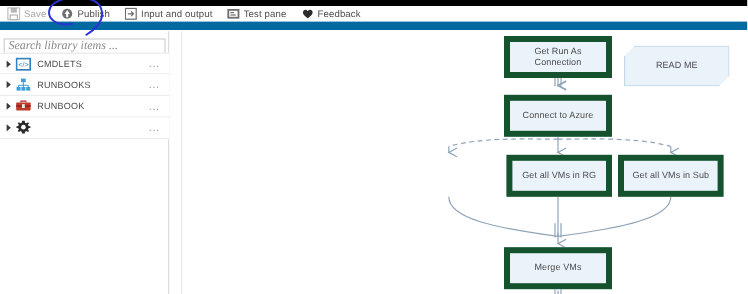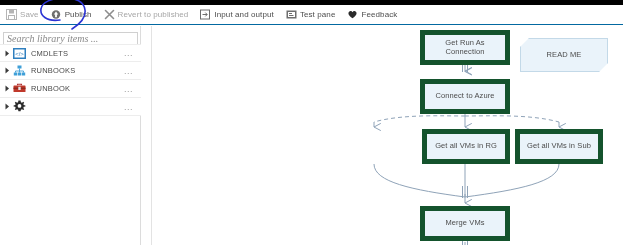--- a/index.html
+++ b/index.html
@@ -29,21 +29,21 @@
     width: 623px; height: 5px;
     background: #000000;
   }
 
   
   .toolbar {
     position: absolute;
     left: 0; top: 5px;
     width: 623px; height: 20px;
     background: #ffffff;
-    border-bottom: 1px solid #0369a1;
+    border-bottom: 7px solid #0369a1;
     display: flex;
     align-items: center;
     padding-left: 6px;
     box-sizing: border-box;
     text-align: right;
   }
   .tb-item {
     display: flex;
     align-items: center;
     height: 18px;
@@ -226,28 +226,20 @@
     <div class="tb-item enabled">
       <span class="tb-ico">
         <svg width="11" height="11" viewBox="0 0 11 11">
           <circle cx="5" cy="5.5" r="4.2" fill="#6e6e6e"></circle>
           <path d="M5 2.4 L7.2 5.6 L5.9 5.6 L5.9 8.3 L4.1 8.3 L4.1 5.6 L2.8 5.6 Z" fill="#ffffff"></path>
         </svg>
       </span>
       <span class="tb-label">Publish</span>
     </div>
 
-    <div class="tb-item">
-      <span class="tb-ico">
-        <svg width="11" height="11" viewBox="0 0 11 11">
-          <path d="M1.5 1.5 L9.5 9.5 M9.5 1.5 L1.5 9.5" stroke="#8d8d8d" stroke-width="1.6" stroke-linecap="round"></path>
-        </svg>
-      </span>
-      <span class="tb-label">Revert to published</span>
-    </div>
 
     <div class="tb-item enabled">
       <span class="tb-ico">
         <svg width="11" height="11" viewBox="0 0 11 11">
           <rect x="0.5" y="1" width="9" height="9" fill="none" stroke="#6e6e6e" stroke-width="1"></rect>
           <path d="M2.5 5.5 L7 5.5 M5.3 3.6 L7.2 5.5 L5.3 7.4" fill="none" stroke="#6e6e6e" stroke-width="1"></path>
         </svg>
       </span>
       <span class="tb-label">Input and output</span>
     </div>

